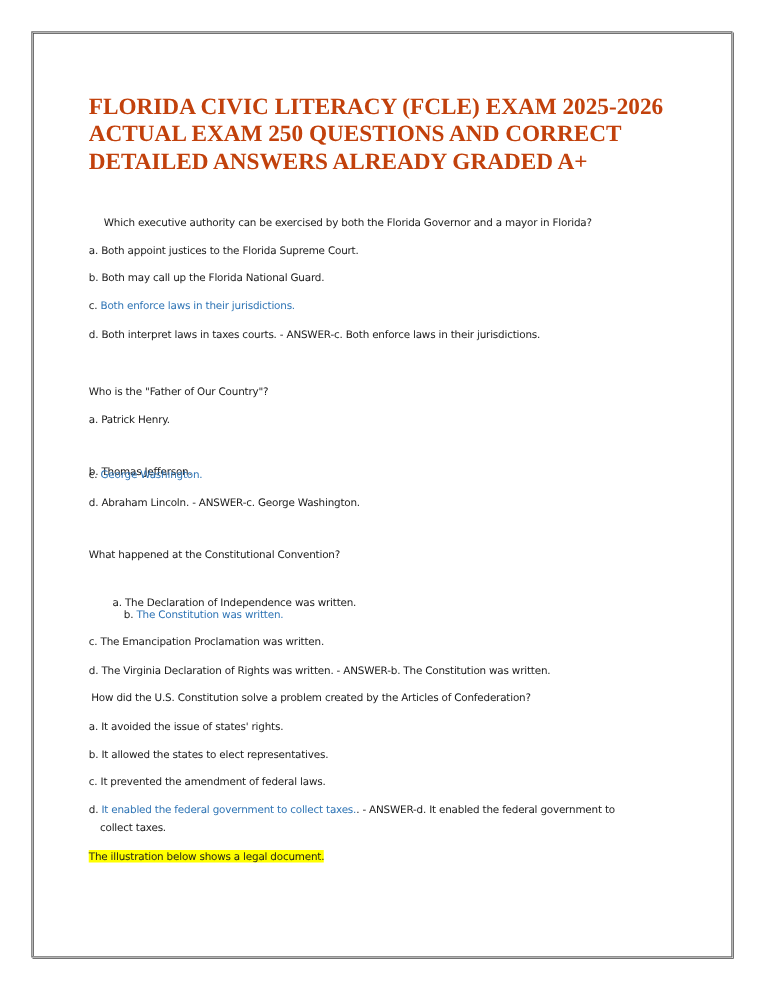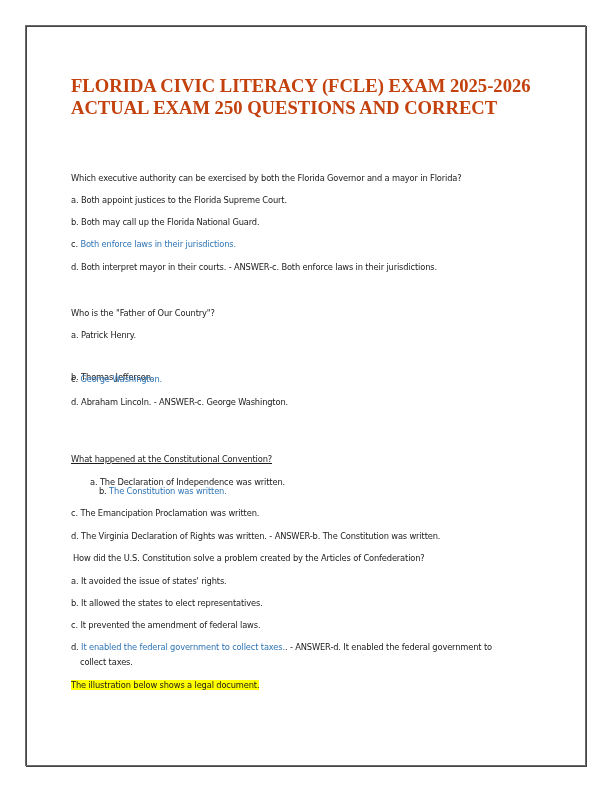--- a/index.html
+++ b/index.html
@@ -23,35 +23,36 @@
   .hl { background: #ffff00; }
 </style>
 </head>
 <body>
 
 <div class="page-border"></div>
 
 <div class="title">
   <div>FLORIDA CIVIC LITERACY (FCLE) EXAM 2025-2026</div>
   <div>ACTUAL EXAM 250 QUESTIONS AND CORRECT</div>
+  <div>DETAILED ANSWERS ALREADY GRADED A+</div>
 </div>
 
-<p class="body-text" style="top:173px;">Which executive authority can be exercised by both the Florida Governor and a mayor in Florida?</p>
+<p class="body-text" style="top:173px;margin-left:12px;">Which executive authority can be exercised by both the Florida Governor and a mayor in Florida?</p>
 <p class="body-text" style="top:195px;"><span>a.</span> <span>Both appoint justices to the Florida Supreme Court.</span></p>
 <p class="body-text" style="top:217px;text-align:right;"><span>b.</span> <span>Both may call up the Florida National Guard.</span></p>
 <p class="body-text" style="top:239px;"><span>c.</span> <span class="blue">Both enforce laws in their jurisdictions.</span></p>
-<p class="body-text" style="top:262px;"><span>d.</span> <span>Both interpret mayor in their courts.</span><span> - ANSWER-c. Both enforce laws in their jurisdictions.</span></p>
+<p class="body-text" style="top:262px;"><span>d.</span> <span>Both interpret laws in taxes courts.</span><span> - ANSWER-c. Both enforce laws in their jurisdictions.</span></p>
 
 <p class="body-text" style="top:308px;">Who is the "Father of Our Country"?</p>
 <p class="body-text" style="top:330px;"><span>a.</span> <span>Patrick Henry.</span></p>
 <p class="body-text" style="top:372px;"><span>b.</span> <span>Thomas Jefferson.</span></p>
 <p class="body-text" style="top:374px;"><span>c.</span> <span class="blue">George Washington.</span></p>
 <p class="body-text" style="top:397px;"><span>d.</span> <span>Abraham Lincoln.</span><span> - ANSWER-c. George Washington.</span></p>
 
-<p class="body-text" style="top:454px;text-decoration:underline;">What happened at the Constitutional Convention?</p>
+<p class="body-text" style="top:438px;">What happened at the Constitutional Convention?</p>
 <p class="body-text" style="top:477px;margin-left:19px;"><span>a.</span> <span>The Declaration of Independence was written.</span></p>
 <p class="body-text" style="top:486px;padding-left:28px;"><span>b.</span> <span class="blue">The Constitution was written.</span></p>
 <p class="body-text" style="top:508px;"><span>c.</span> <span>The Emancipation Proclamation was written.</span></p>
 <p class="body-text" style="top:531px;"><span>d.</span> <span>The Virginia Declaration of Rights was written.</span><span> - ANSWER-b. The Constitution was written.</span></p>
 
 <p class="body-text" style="top:553px; left:73px;">How did the U.S. Constitution solve a problem created by the Articles of Confederation?</p>
 <p class="body-text" style="top:576px;"><span>a.</span> <span>It avoided the issue of states' rights.</span></p>
 <p class="body-text" style="top:598px;"><span>b.</span> <span>It allowed the states to elect representatives.</span></p>
 <p class="body-text" style="top:620px;text-align:center;"><span>c.</span> <span>It prevented the amendment of federal laws.</span></p>
 <p class="body-text" style="top:642px;"><span>d.</span> <span class="blue">It enabled the federal government to collect taxes.</span><span>. - ANSWER-d. It enabled the federal government to</span></p>

